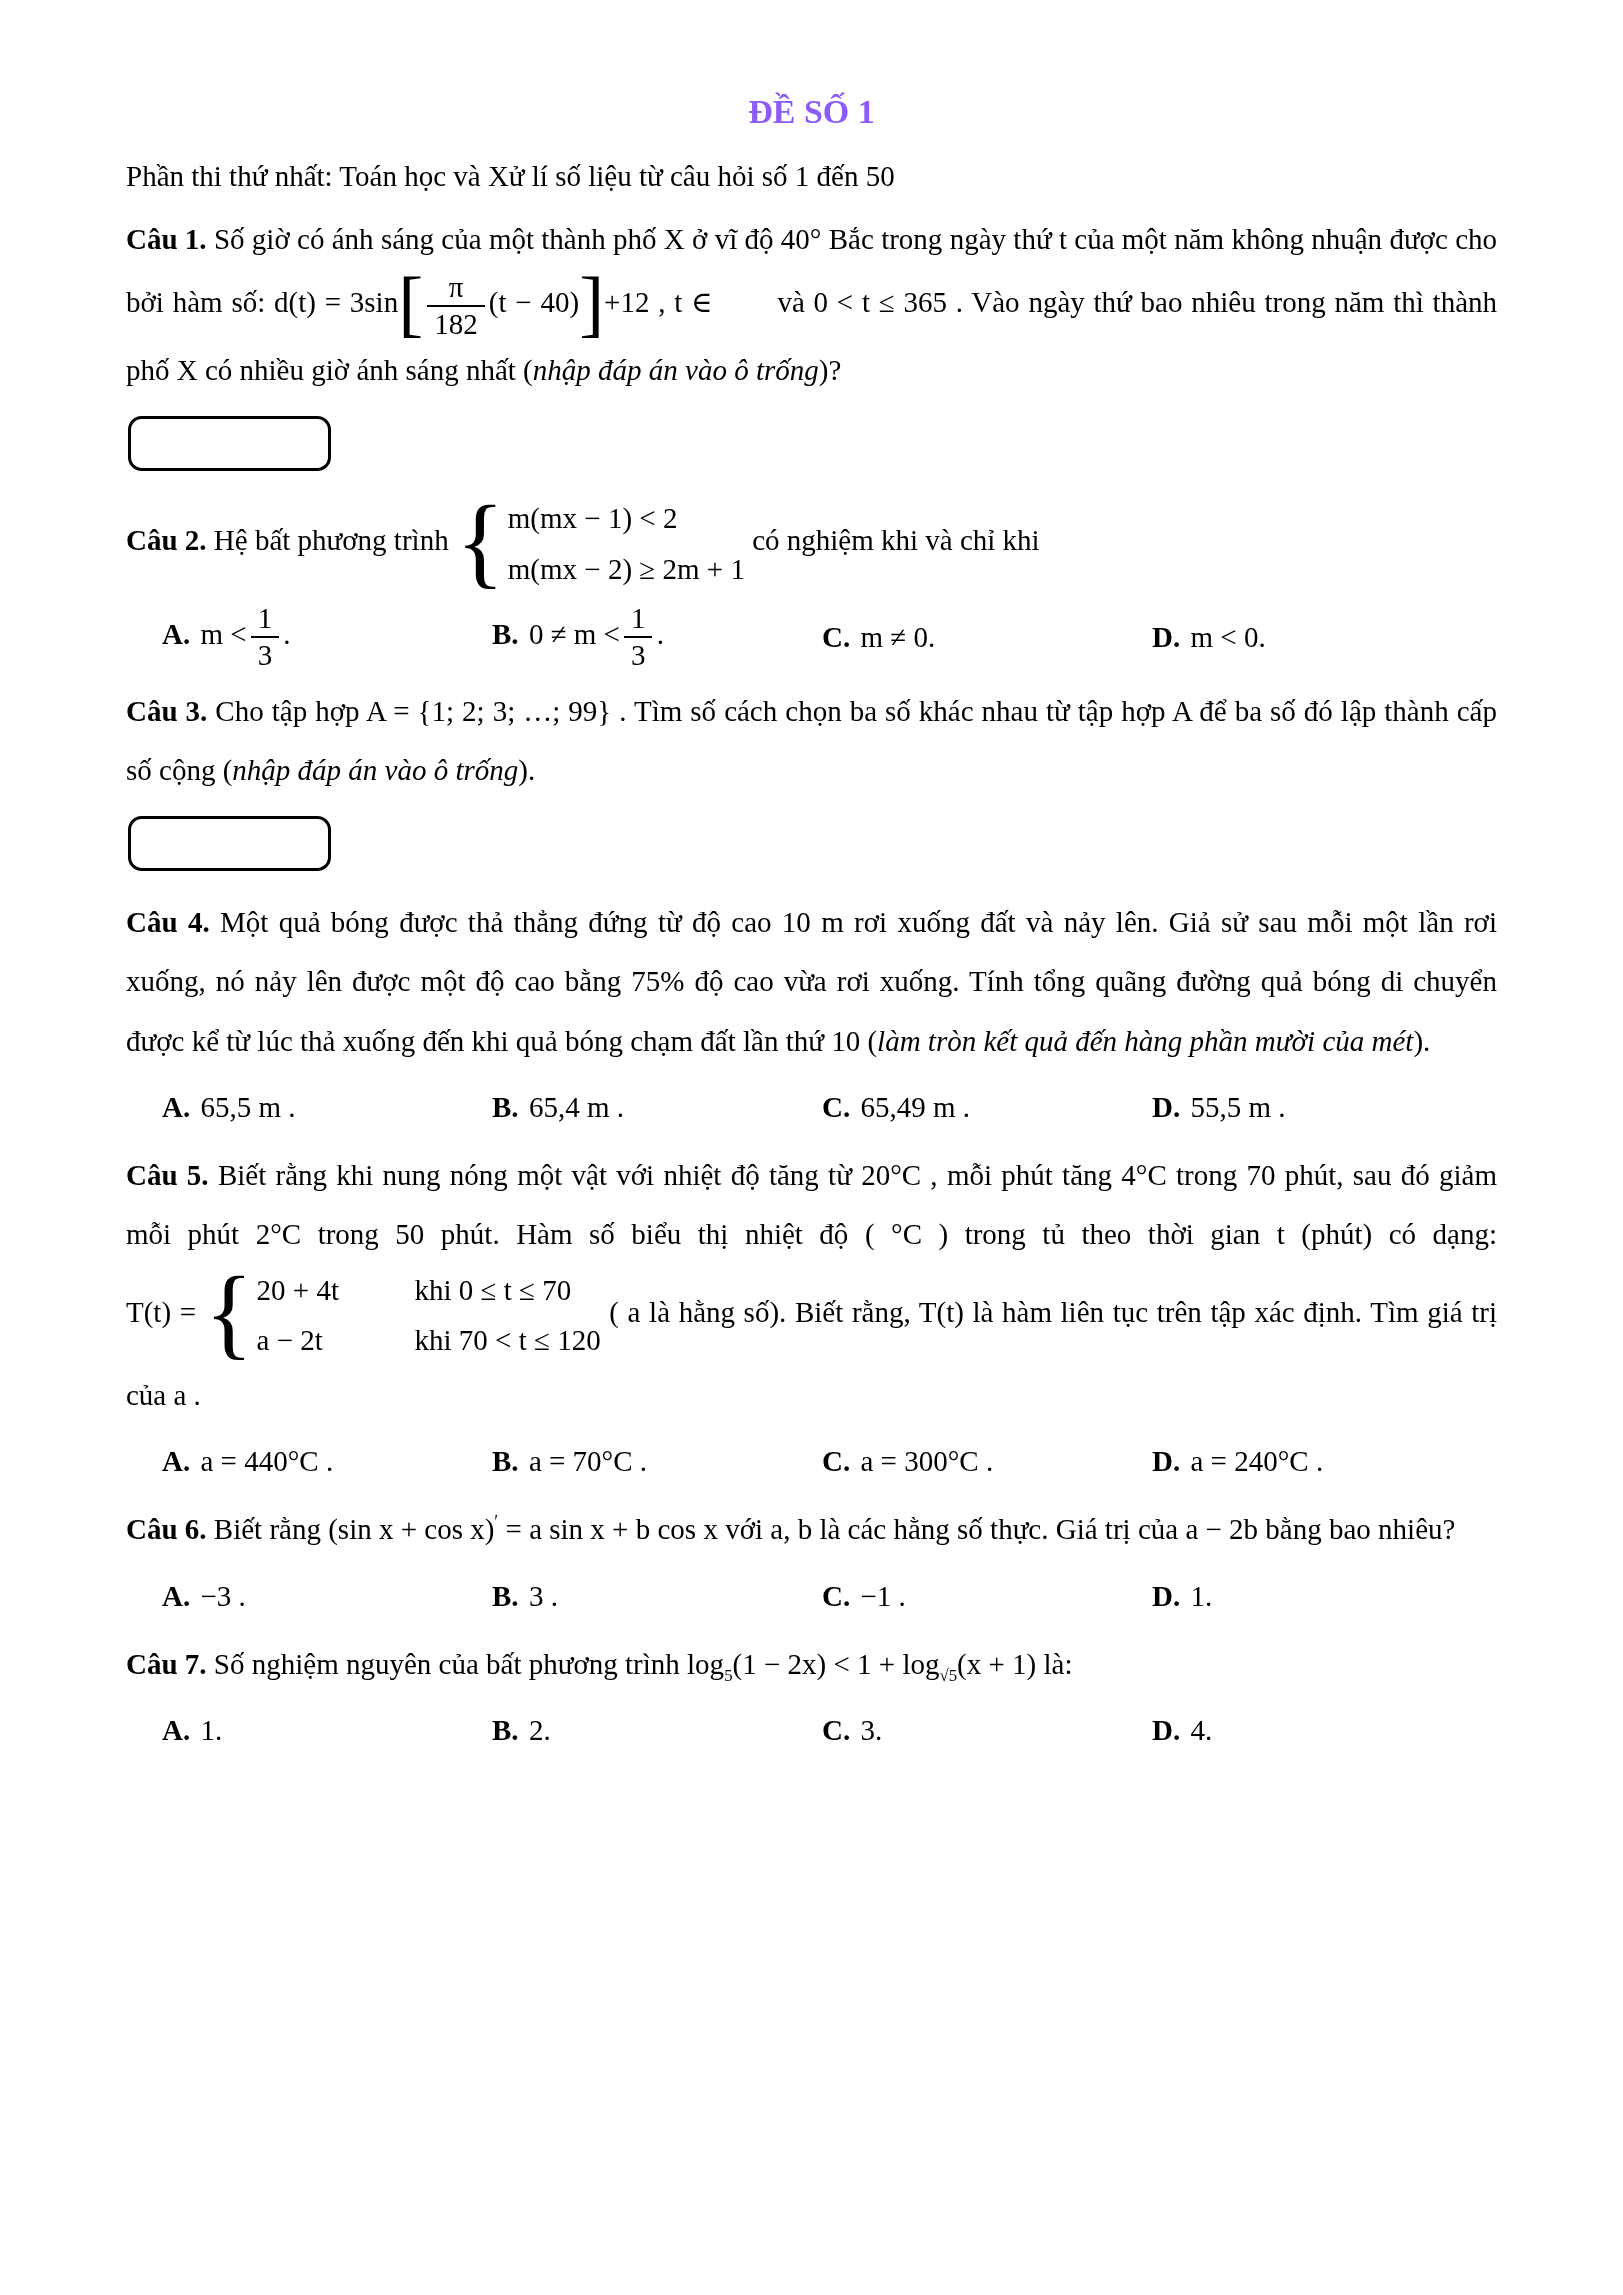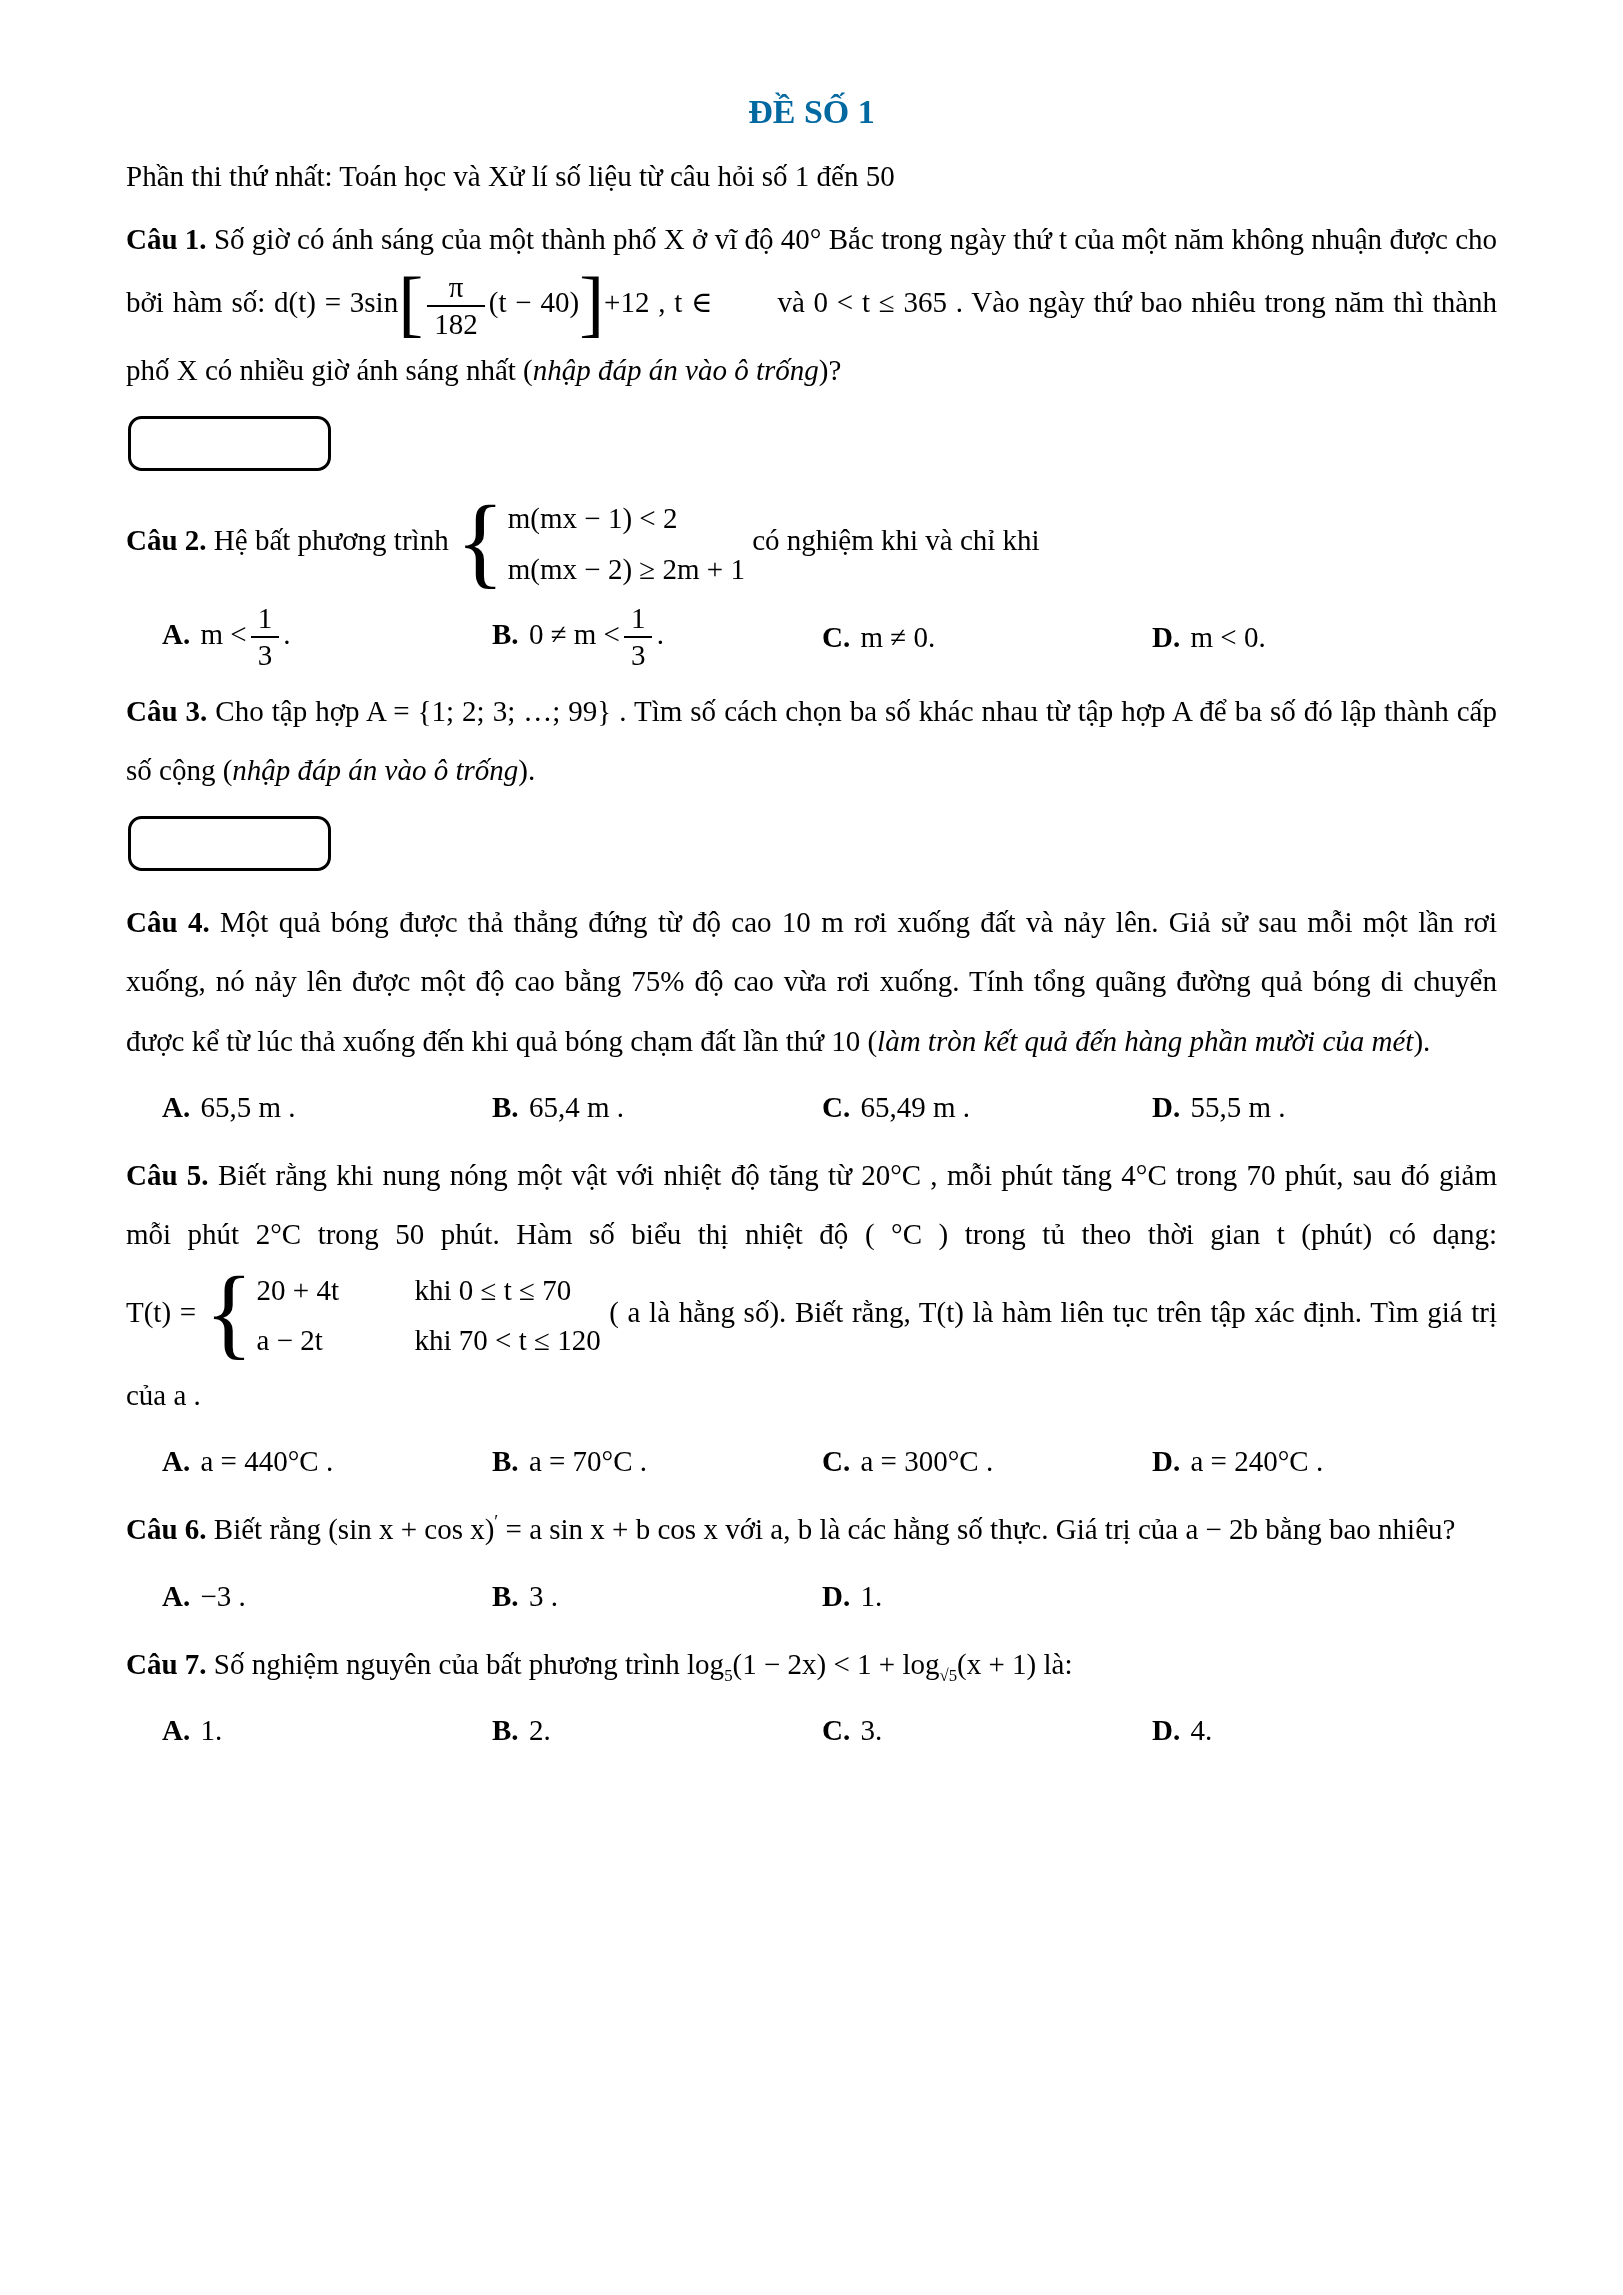--- a/index.html
+++ b/index.html
@@ -96,21 +96,21 @@
   .opt .letter { font-weight: bold; margin-right: 10.3px; }
 
   sub.s { font-size: 58%; line-height: 0; }
   sup.p { font-size: 62%; line-height: 0; }
 </style>
 </head>
 <body>
 
 <div class="page">
 
-  <div class="title" style="color: #0369a1;">ĐỀ SỐ 1</div>
+  <div class="title" style="color: #8b5cf6;">ĐỀ SỐ 1</div>
 
   <div class="heading">Phần thi thứ nhất: Toán học và Xử lí số liệu từ câu hỏi số 1 đến 50</div>
 
   <p class="q">
     <span class="qlabel">Câu 1.</span>
     <span>Số giờ có ánh sáng của một thành phố X ở vĩ độ 40° Bắc trong ngày thứ t của một năm không nhuận được cho bởi hàm số: </span><span class="math"><span>d(t) = 3sin</span><span class="br">[</span><span class="frac"><span class="num">π</span><span class="den">182</span></span><span>(t − 40)</span><span class="br">]</span><span>+12</span></span><span> , t ∈</span><span class="spacer"></span>
     <span>và 0 &lt; t ≤ 365 . Vào ngày thứ bao nhiêu trong năm thì thành phố X có nhiều giờ ánh sáng nhất (</span><span class="it">nhập đáp án vào ô trống</span><span>)?</span>
   </p>
 
   <div class="ansbox"></div>
@@ -167,20 +167,21 @@
   </div>
 
   <p class="q">
     <span class="qlabel">Câu 6.</span>
     <span>Biết rằng (sin x + cos x)</span><sup class="p">′</sup><span> = a sin x + b cos x  với a, b  là các hằng số thực. Giá trị của a − 2b bằng bao nhiêu?</span>
   </p>
 
   <div class="opts">
     <span class="opt"><span class="letter">A.</span><span>−3 .</span></span>
     <span class="opt"><span class="letter">B.</span><span>3 .</span></span>
+    <span class="opt"><span class="letter">C.</span><span>−1 .</span></span>
     <span class="opt"><span class="letter">D.</span><span>1.</span></span>
   </div>
 
   <p class="q">
     <span class="qlabel">Câu 7.</span>
     <span class="math"><span>Số nghiệm nguyên của bất phương trình log</span><sub class="s">5</sub><span>(1 − 2x) &lt; 1 + log</span><sub class="s">√5</sub><span>(x + 1) là:</span></span>
   </p>
 
   <div class="opts">
     <span class="opt"><span class="letter">A.</span><span>1.</span></span>

